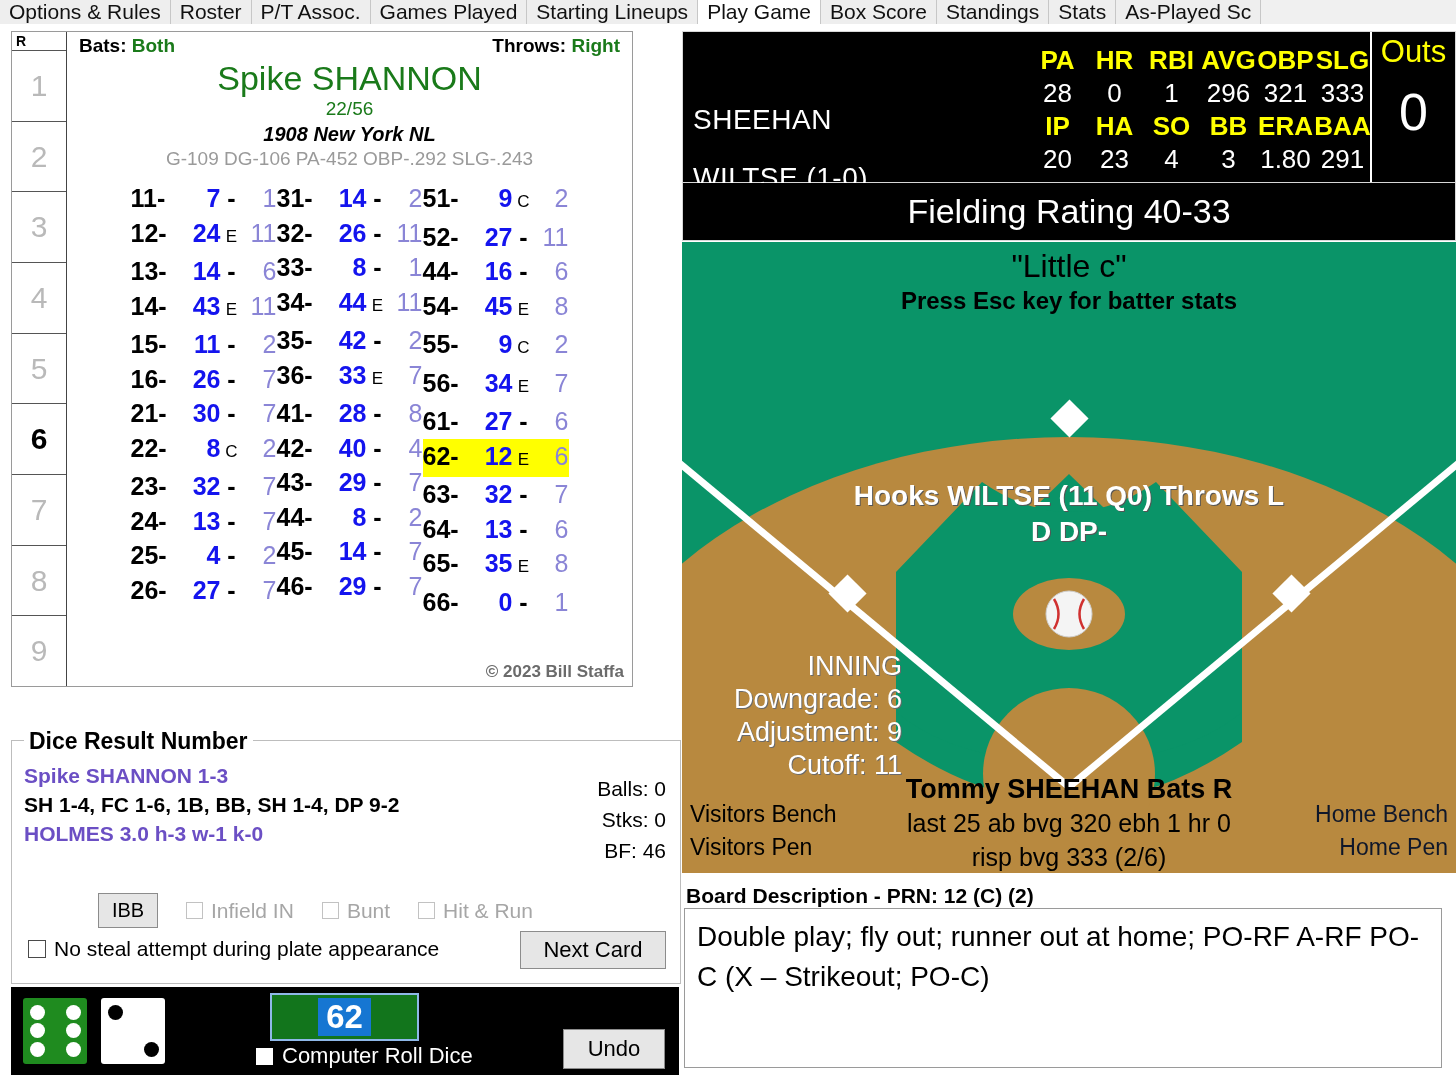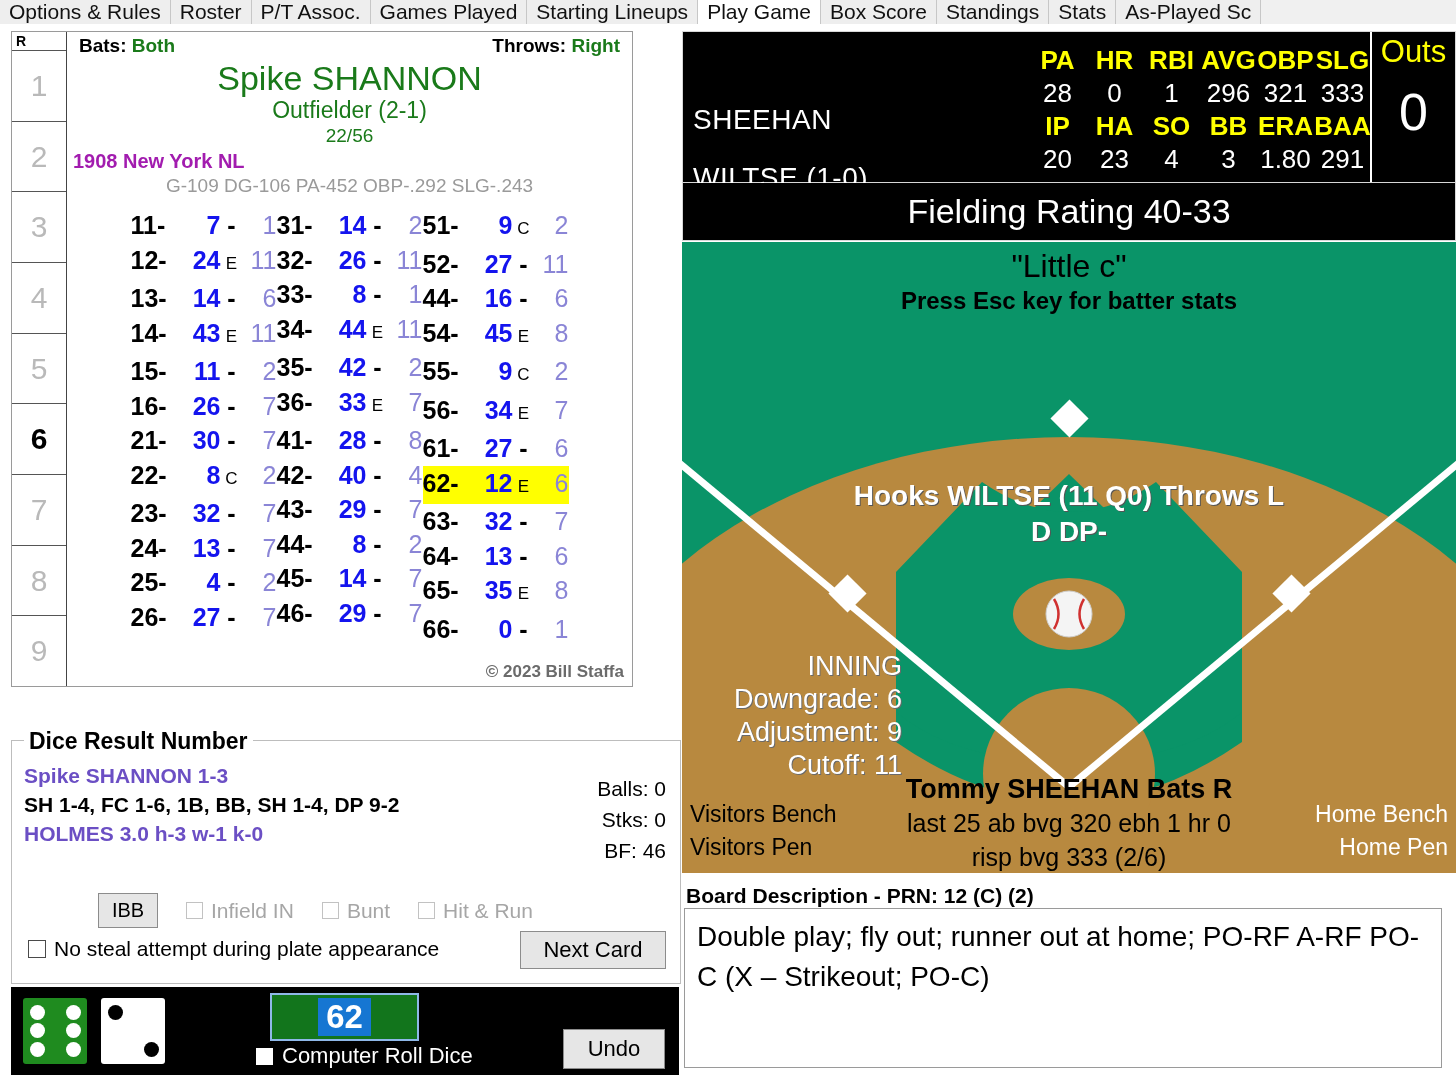--- a/index.html
+++ b/index.html
@@ -30,21 +30,21 @@
   .inn:last-child{border-bottom:none;}
   .inn.cur{color:#000;font-weight:bold;}
 
   .cardbody{flex:1;position:relative;padding:0 6px;}
   .bt-row{display:flex;justify-content:space-between;font-size:19px;font-weight:bold;
           color:#000;padding:3px 6px 0 6px;}
   .gr{color:#1a7a1a;}
   .pname{text-align:center;font-size:34px;color:#1a7a1a;margin-top:2px;line-height:38px;}
   .ppos{text-align:center;font-size:23px;color:#1a7a1a;line-height:27px;}
   .pfrac{text-align:center;font-size:19px;color:#1a7a1a;line-height:24px;}
-  .pteam{font-size:20px;font-weight:bold;color:#a21caf;line-height:26px;}
+  .pteam{text-align:center;font-size:20px;font-weight:bold;color:#000000;line-height:26px;font-style:italic;}
   .pstats{text-align:center;font-size:19px;color:#9a9a9a;line-height:24px;}
 
   .grid{margin-top:10px;display:flex;justify-content:center;padding:0 10px;}
   .gcol{display:flex;flex-direction:column;}
   .gline{font-size:25px;line-height:34.5px;white-space:pre;display:flex;align-items:baseline;}
   .gline .key{color:#000;font-weight:bold;}
   .gline .res{color:#1414ee;font-weight:bold;text-align:right;display:inline-block;}
   .gline .mid{color:#000;font-size:17px;display:inline-block;text-align:center;}
   .gline .mid.dash{color:#000;font-size:25px;font-weight:bold;}
   .gline .tail{color:#8a85d6;display:inline-block;text-align:right;}
@@ -130,21 +130,21 @@
           color:#000;font-size:24px;font-weight:bold;line-height:30px;}
   .pitch{position:absolute;left:0;top:236px;width:100%;text-align:center;
          color:#fff;font-size:28px;font-weight:bold;line-height:36px;
          text-shadow:1px 1px 0 #555;}
   .inninfo{position:absolute;left:10px;top:408px;width:210px;text-align:right;
            color:#fff;font-size:27px;line-height:33px;text-shadow:1px 1px 0 #6a6a6a;}
   .batter{position:absolute;left:0;top:530px;width:100%;text-align:center;
           color:#000;font-size:27px;font-weight:bold;line-height:34px;}
   .batter .sub{font-size:25px;font-weight:normal;}
   .vb{position:absolute;left:8px;top:556px;color:#000;font-size:23px;line-height:33px;}
-  .hb{position:absolute;right:8px;top:556px;color:#ffffff;font-size:23px;line-height:33px;
+  .hb{position:absolute;right:8px;top:556px;color:#0f172a;font-size:23px;line-height:33px;
       text-align:right;}
 
   
   .bdlabel{position:absolute;left:686px;top:884px;font-size:21px;font-weight:bold;color:#000;}
   .bdbox{position:absolute;left:684px;top:908px;width:758px;height:160px;background:#fff;
          border:1px solid #9a9a9a;box-sizing:border-box;padding:8px 12px;}
   .bdtext{font-size:28px;line-height:40px;color:#000;}
 </style>
 </head>
 <body>
@@ -204,21 +204,20 @@
         <div>
           <span>Bats:</span>
           <span class="gr">Both</span>
         </div>
         <div>
           <span>Throws:</span>
           <span class="gr">Right</span>
         </div>
       </div>
       <div class="pname">Spike SHANNON</div>
-      <div class="ppos">Outfielder (2-1)</div>
       <div class="pfrac">22/56</div>
       <div class="pteam">1908 New York NL</div>
       <div class="pstats">G-109 DG-106 PA-452 OBP-.292 SLG-.243</div>
       <div class="grid" id="result-grid">
           <div class="gcol">
             <div class="gline"><span class="key" style="width: 48px; display: inline-block;">11-</span><span class="res" style="width: 42px;">7</span><span class="mid dash" style="width: 22px;">-</span><span class="tail" style="width: 34px;">1</span></div>
             <div class="gline"><span class="key" style="width: 48px; display: inline-block;">12-</span><span class="res" style="width: 42px;">24</span><span class="mid" style="width: 22px;">E</span><span class="tail" style="width: 34px;">11</span></div>
             <div class="gline"><span class="key" style="width: 48px; display: inline-block;">13-</span><span class="res" style="width: 42px;">14</span><span class="mid dash" style="width: 22px;">-</span><span class="tail" style="width: 34px;">6</span></div>
             <div class="gline"><span class="key" style="width: 48px; display: inline-block;">14-</span><span class="res" style="width: 42px;">43</span><span class="mid" style="width: 22px;">E</span><span class="tail" style="width: 34px;">11</span></div>
             <div class="gline"><span class="key" style="width: 48px; display: inline-block;">15-</span><span class="res" style="width: 42px;">11</span><span class="mid dash" style="width: 22px;">-</span><span class="tail" style="width: 34px;">2</span></div>

